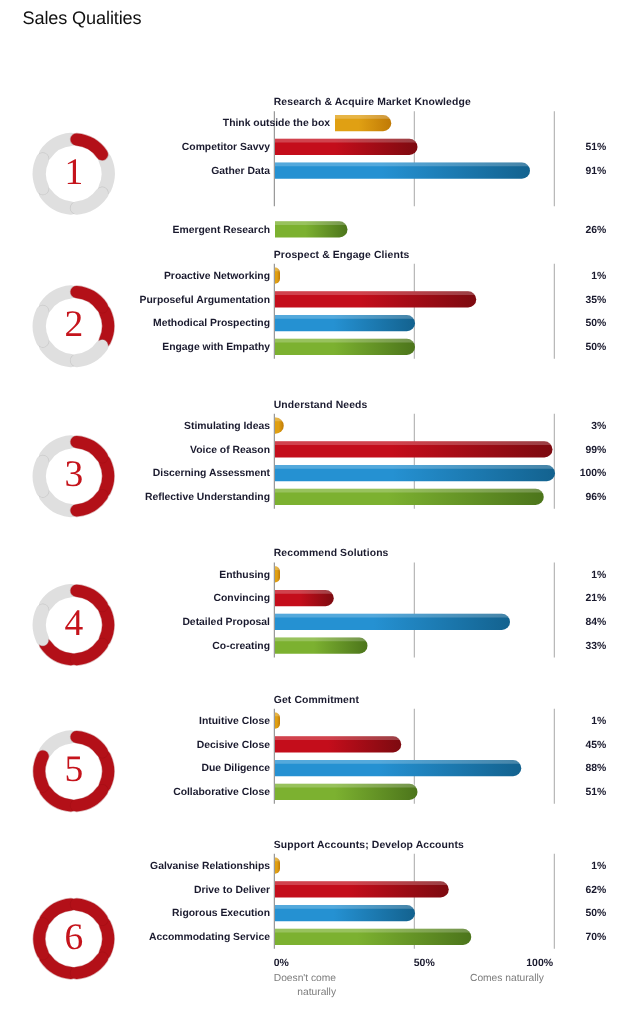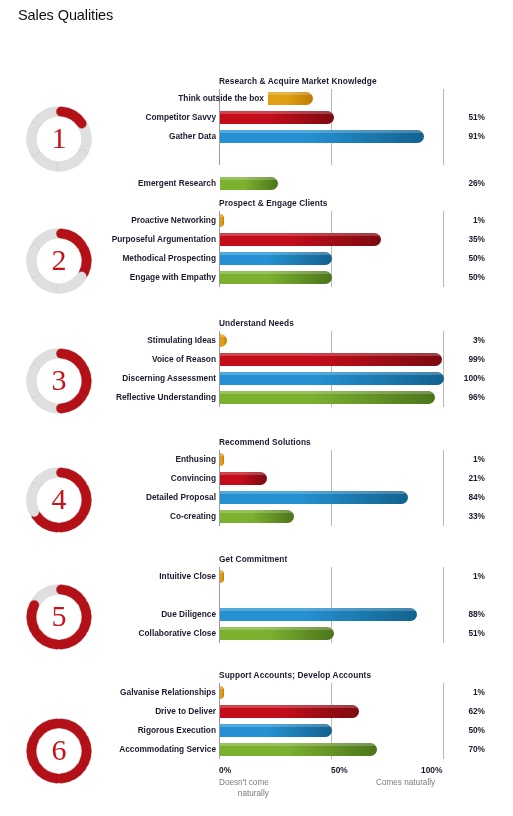--- a/index.html
+++ b/index.html
@@ -388,20 +388,27 @@
             <div class="gridline axis0" style="left: 219px;"></div>
             <div class="gridline " style="left: 331px;"></div>
             <div class="gridline " style="left: 443px;"></div>
             <div class="row" style="top: 0px;">
               <div class="cat-label" style="right: 297px;">Intuitive Close</div>
               <div class="bar-wrap" style="left: 220px;">
                 <div class="bar" style="width: 4px; background: linear-gradient(to right, rgb(224, 160, 19) 0%, rgb(224, 160, 19) 42%, rgb(192, 122, 6) 100%);"></div>
               </div>
               <div class="pct" style="left: 425px;">1%</div>
             </div>
+            <div class="row" style="top: 19px;">
+              <div class="cat-label" style="right: 297px;">Decisive Close</div>
+              <div class="bar-wrap" style="left: 220px;">
+                <div class="bar" style="width: 100.8px; background: linear-gradient(to right, rgb(196, 13, 27) 0%, rgb(196, 13, 27) 42%, rgb(125, 10, 16) 100%);"></div>
+              </div>
+              <div class="pct" style="left: 425px;">45%</div>
+            </div>
             <div class="row" style="top: 38px;">
               <div class="cat-label" style="right: 297px;">Due Diligence</div>
               <div class="bar-wrap" style="left: 220px;">
                 <div class="bar" style="width: 197.12px; background: linear-gradient(to right, rgb(37, 145, 210) 0%, rgb(37, 145, 210) 42%, rgb(19, 98, 143) 100%);"></div>
               </div>
               <div class="pct" style="left: 425px;">88%</div>
             </div>
             <div class="row" style="top: 57px;">
               <div class="cat-label" style="right: 297px;">Collaborative Close</div>
               <div class="bar-wrap" style="left: 220px;">

